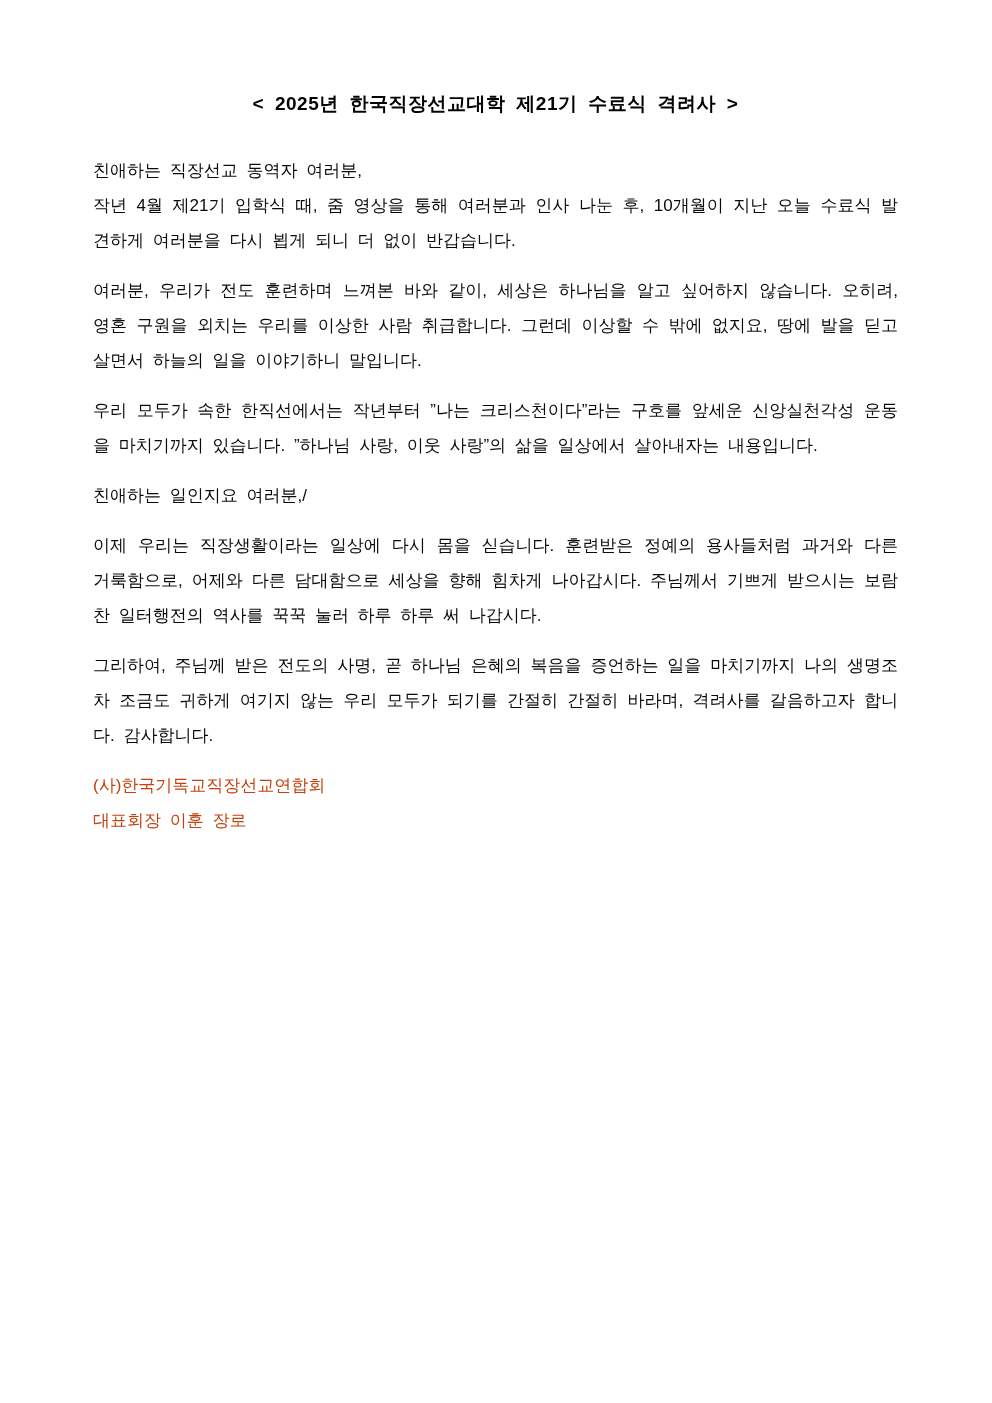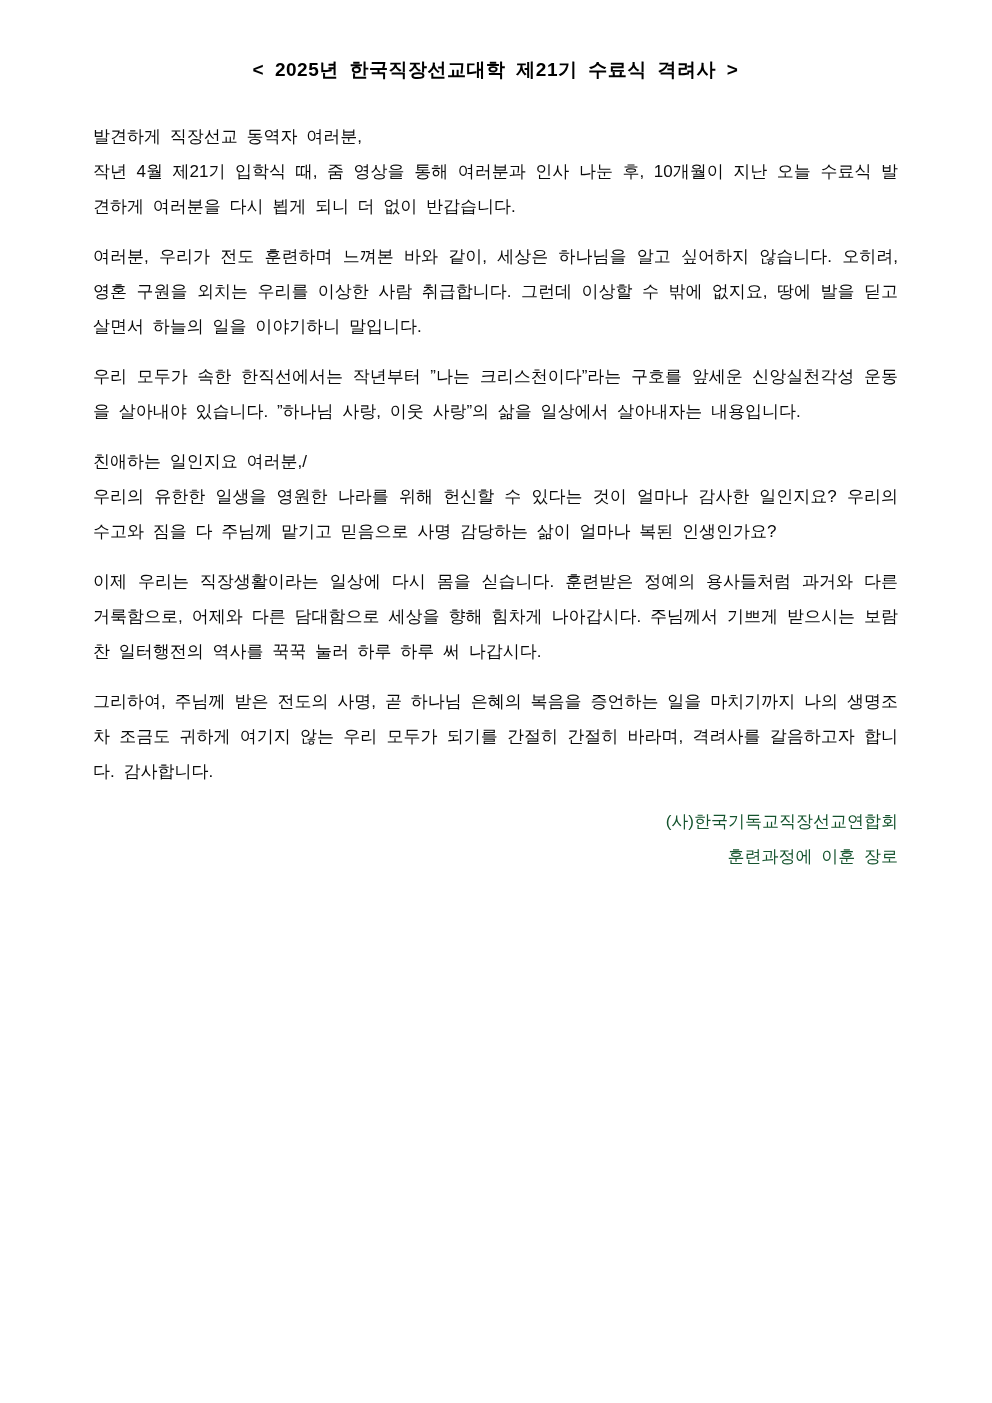--- a/index.html
+++ b/index.html
@@ -10,21 +10,21 @@
   body {
     width: 992px;
     height: 1403px;
     font-family: "Liberation Sans", "DejaVu Sans", sans-serif;
     color: #000000;
   }
   .page {
     box-sizing: border-box;
     width: 992px;
     height: 1403px;
-    padding: 58px 94px 0 93px;
+    padding: 92px 94px 0 93px;
     background: #ffffff;
     overflow: hidden;
   }
   .doc-title {
     margin: 0 0 37px 0;
     font-size: 19px;
     font-weight: 700;
     line-height: 24px;
     text-align: center;
     letter-spacing: 0.5px;
@@ -40,48 +40,47 @@
     color: #0a0a0a;
   }
   .para .lead {
     display: block;
     text-align: left;
   }
   .signature {
     margin-top: 4px;
     font-size: 17px;
     line-height: 35px;
-    text-align: right;
     word-spacing: 4px;
-    color: #14532d;
+    color: #c2410c;
   }
   .signature .sig-line {
     display: block;
   }
 </style>
 </head>
 <body>
 
 <div class="page">
 
   <h1 class="doc-title">&lt; 2025년 한국직장선교대학 제21기 수료식 격려사 &gt;</h1>
 
-  <p class="para"><span class="lead">발견하게 직장선교 동역자 여러분,</span><span>작년 4월 제21기 입학식 때, 줌 영상을 통해 여러분과 인사 나눈 후, 10개월이 지난 오늘 수료식 발견하게 여러분을 다시 뵙게 되니 더 없이 반갑습니다.</span></p>
+  <p class="para"><span class="lead">친애하는 직장선교 동역자 여러분,</span><span>작년 4월 제21기 입학식 때, 줌 영상을 통해 여러분과 인사 나눈 후, 10개월이 지난 오늘 수료식 발견하게 여러분을 다시 뵙게 되니 더 없이 반갑습니다.</span></p>
 
 
   <p class="para"><span>여러분, 우리가 전도 훈련하며 느껴본 바와 같이, 세상은 하나님을 알고 싶어하지 않습니다. 오히려, 영혼 구원을 외치는 우리를 이상한 사람 취급합니다. 그런데 이상할 수 밖에 없지요, 땅에 발을 딛고 살면서 하늘의 일을 이야기하니 말입니다.</span></p>
 
 
-  <p class="para"><span>우리 모두가 속한 한직선에서는 작년부터 ”나는 크리스천이다”라는 구호를 앞세운 신앙실천각성 운동을 살아내야 있습니다. ”하나님 사랑, 이웃 사랑”의 삶을 일상에서 살아내자는 내용입니다.</span></p>
+  <p class="para"><span>우리 모두가 속한 한직선에서는 작년부터 ”나는 크리스천이다”라는 구호를 앞세운 신앙실천각성 운동을 마치기까지 있습니다. ”하나님 사랑, 이웃 사랑”의 삶을 일상에서 살아내자는 내용입니다.</span></p>
 
 
-  <p class="para"><span class="lead">친애하는 일인지요 여러분,/</span><span>우리의 유한한 일생을 영원한 나라를 위해 헌신할 수 있다는 것이 얼마나 감사한 일인지요? 우리의 수고와 짐을 다 주님께 맡기고 믿음으로 사명 감당하는 삶이 얼마나 복된 인생인가요?</span></p>
+  <p class="para"><span class="lead">친애하는 일인지요 여러분,/</span></p>
 
   <p class="para"><span>이제 우리는 직장생활이라는 일상에 다시 몸을 싣습니다. 훈련받은 정예의 용사들처럼 과거와 다른 거룩함으로, 어제와 다른 담대함으로 세상을 향해 힘차게 나아갑시다. 주님께서 기쁘게 받으시는 보람찬 일터행전의 역사를 꾹꾹 눌러 하루 하루 써 나갑시다.</span></p>
 
   <p class="para"><span>그리하여, 주님께 받은 전도의 사명, 곧 하나님 은혜의 복음을 증언하는 일을 마치기까지 나의 생명조차 조금도 귀하게 여기지 않는 우리 모두가 되기를 간절히 간절히 바라며, 격려사를 갈음하고자 합니다. 감사합니다.</span></p>
 
   <div class="signature">
     <span class="sig-line">(사)한국기독교직장선교연합회</span>
-    <span class="sig-line">훈련과정에 이훈 장로</span>
+    <span class="sig-line">대표회장 이훈 장로</span>
   </div>
 
 </div>
 
 </body></html>

